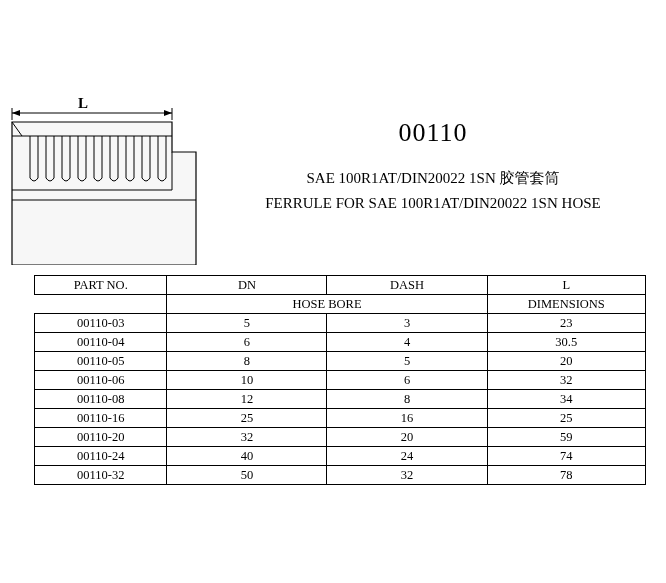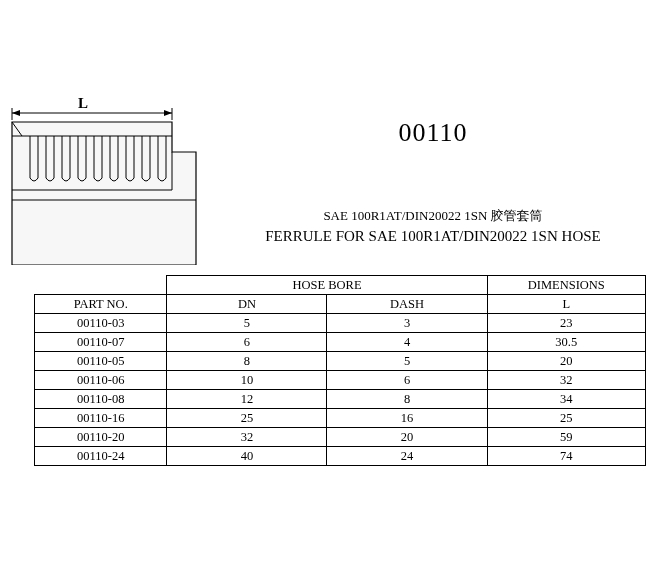--- a/index.html
+++ b/index.html
@@ -41,25 +41,26 @@
     width: 466px;
     text-align: center;
   }
   #part-code {
     font-size: 26px;
     letter-spacing: 1px;
     line-height: 30px;
     text-align: center;
   }
   #desc-cn {
-    margin-top: 58px;
-    font-size: 13px;
+    margin-top: 20px;
+    font-size: 15px;
     line-height: 20px;
   }
   #desc-en {
+    margin-top: 5px;
     font-size: 15px;
     line-height: 20px;
   }
 
   
   #table-wrap {
     position: absolute;
     left: 34px;
     top: 275px;
     width: 612px;
@@ -130,39 +131,39 @@
 <div id="title-block">
   <div id="part-code">00110</div>
   <div id="desc-cn">SAE 100R1AT/DIN20022 1SN  胶管套筒</div>
   <div id="desc-en">FERRULE FOR SAE 100R1AT/DIN20022 1SN HOSE</div>
 </div>
 
 <div id="table-wrap">
   <table>
     <tbody>
       <tr>
-        <td class="col-part hdr-part"></td>
-        <td class="col-dn" colspan="2">HOSE BORE</td>
-        <td class="col-l">DIMENSIONS</td>
-      </tr>
-      <tr>
         <td class="col-part">PART NO.</td>
         <td class="col-dn">DN</td>
         <td class="col-dash">DASH</td>
         <td class="col-l">L</td>
       </tr>
+      <tr>
+        <td class="col-part hdr-part"></td>
+        <td class="col-dn" colspan="2">HOSE BORE</td>
+        <td class="col-l">DIMENSIONS</td>
+      </tr>
 
       <tr>
         <td>00110-03</td>
         <td>5</td>
         <td>3</td>
         <td>23</td>
       </tr>
       <tr>
-        <td>00110-07</td>
+        <td>00110-04</td>
         <td>6</td>
         <td>4</td>
         <td>30.5</td>
       </tr>
       <tr>
         <td>00110-05</td>
         <td>8</td>
         <td>5</td>
         <td>20</td>
       </tr>
@@ -189,15 +190,21 @@
         <td>32</td>
         <td>20</td>
         <td>59</td>
       </tr>
       <tr>
         <td>00110-24</td>
         <td>40</td>
         <td>24</td>
         <td>74</td>
       </tr>
+      <tr>
+        <td>00110-32</td>
+        <td>50</td>
+        <td>32</td>
+        <td>78</td>
+      </tr>
     </tbody>
   </table>
 </div>
 
 </body></html>

